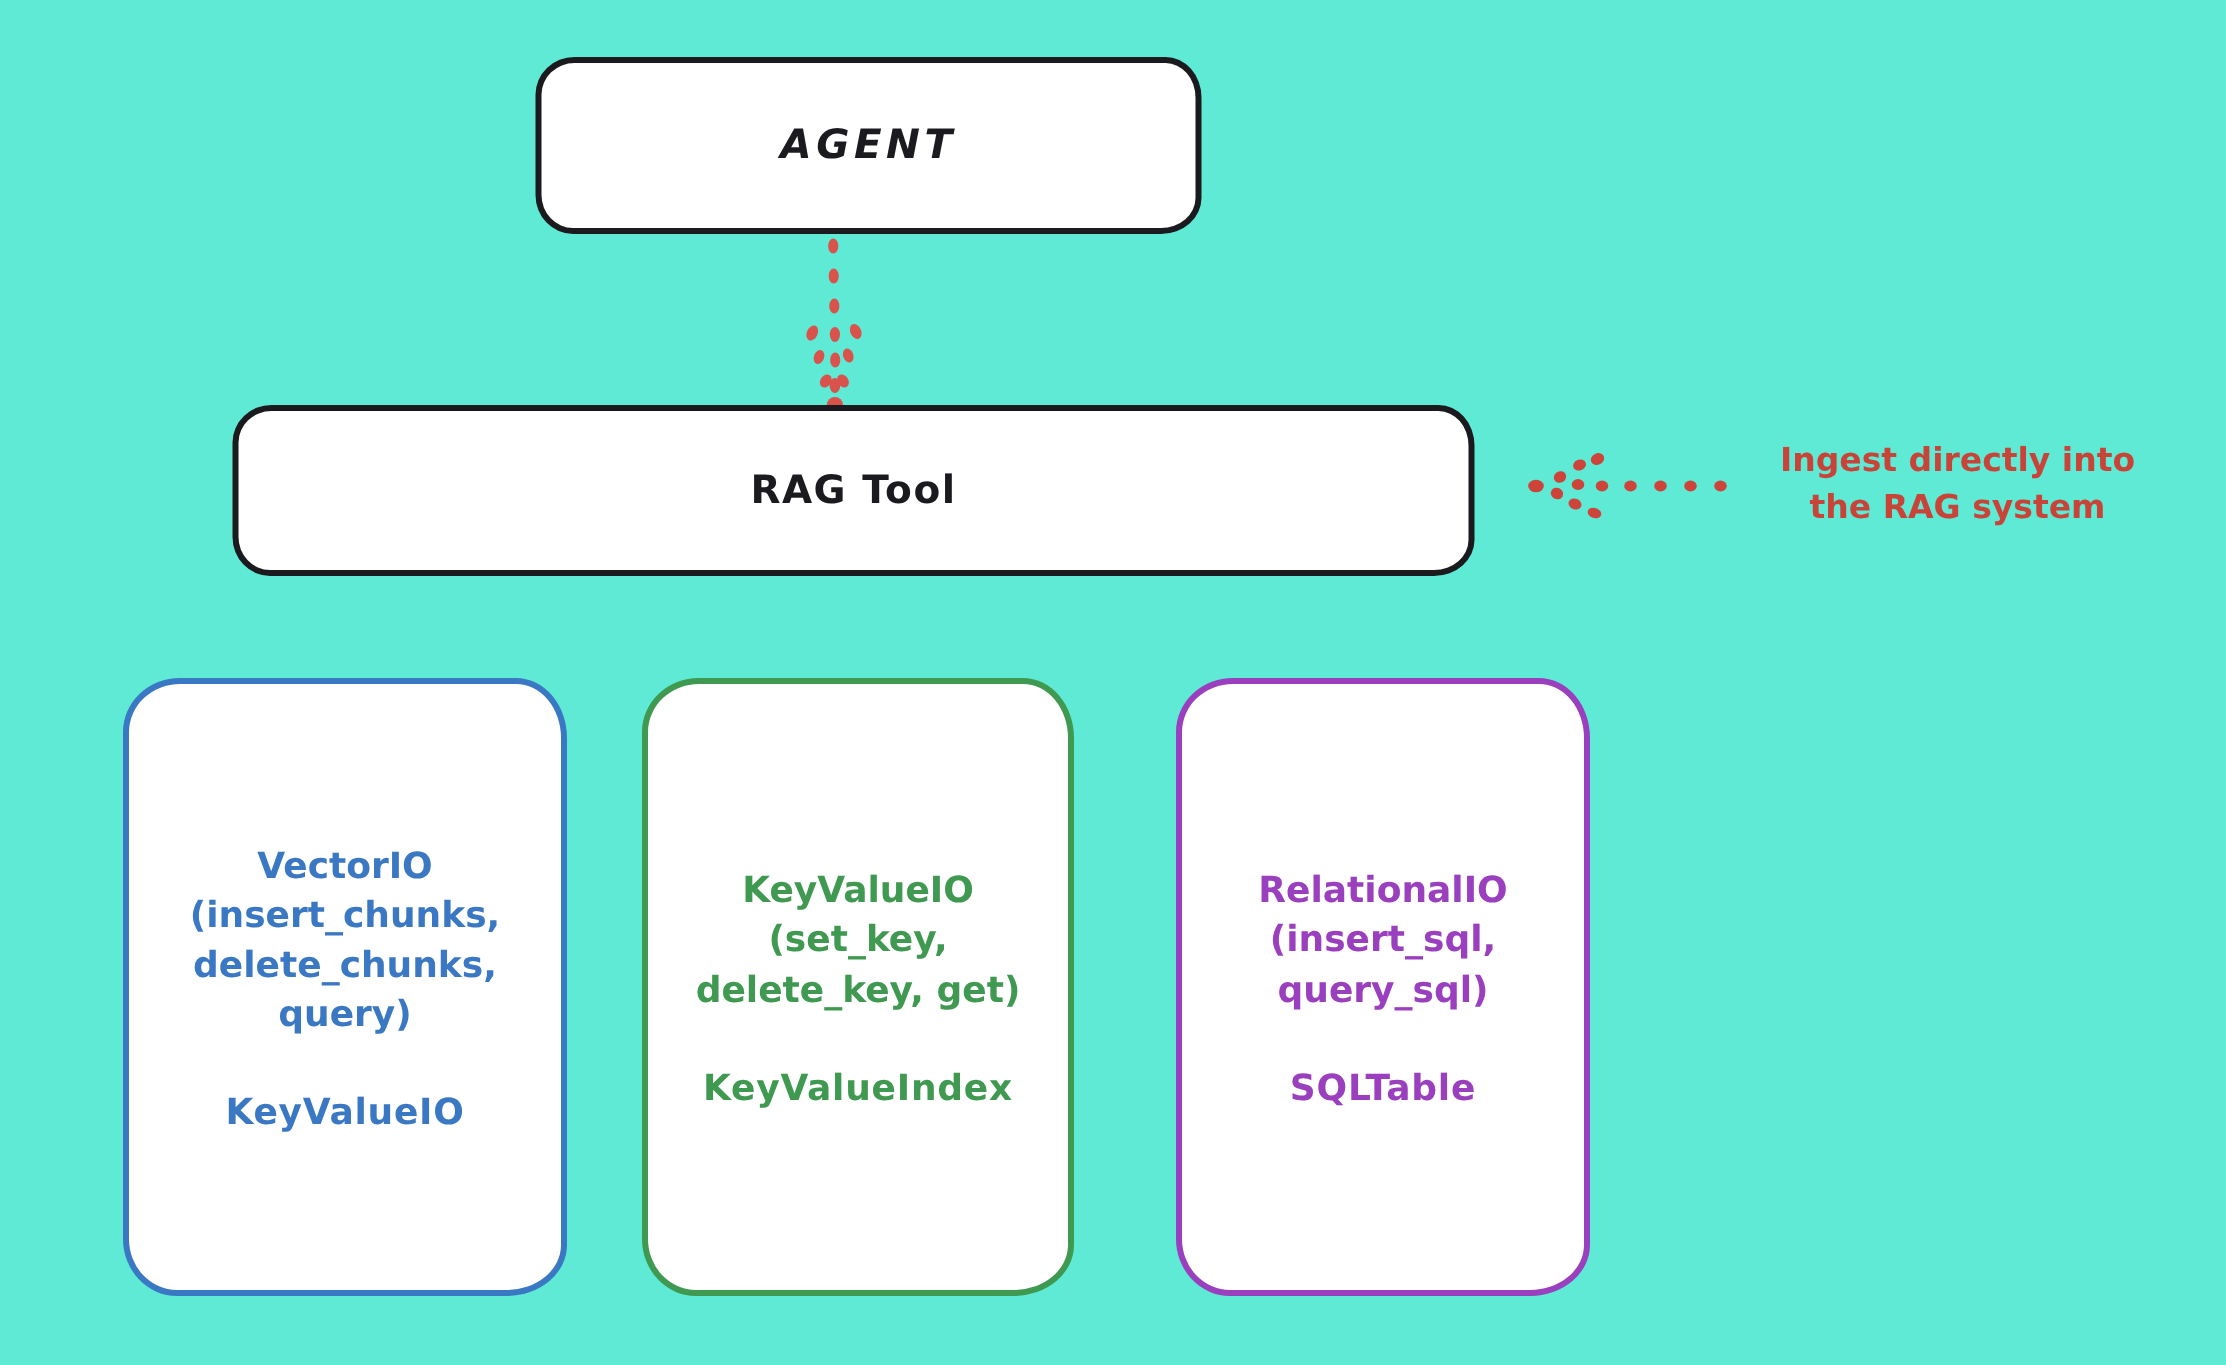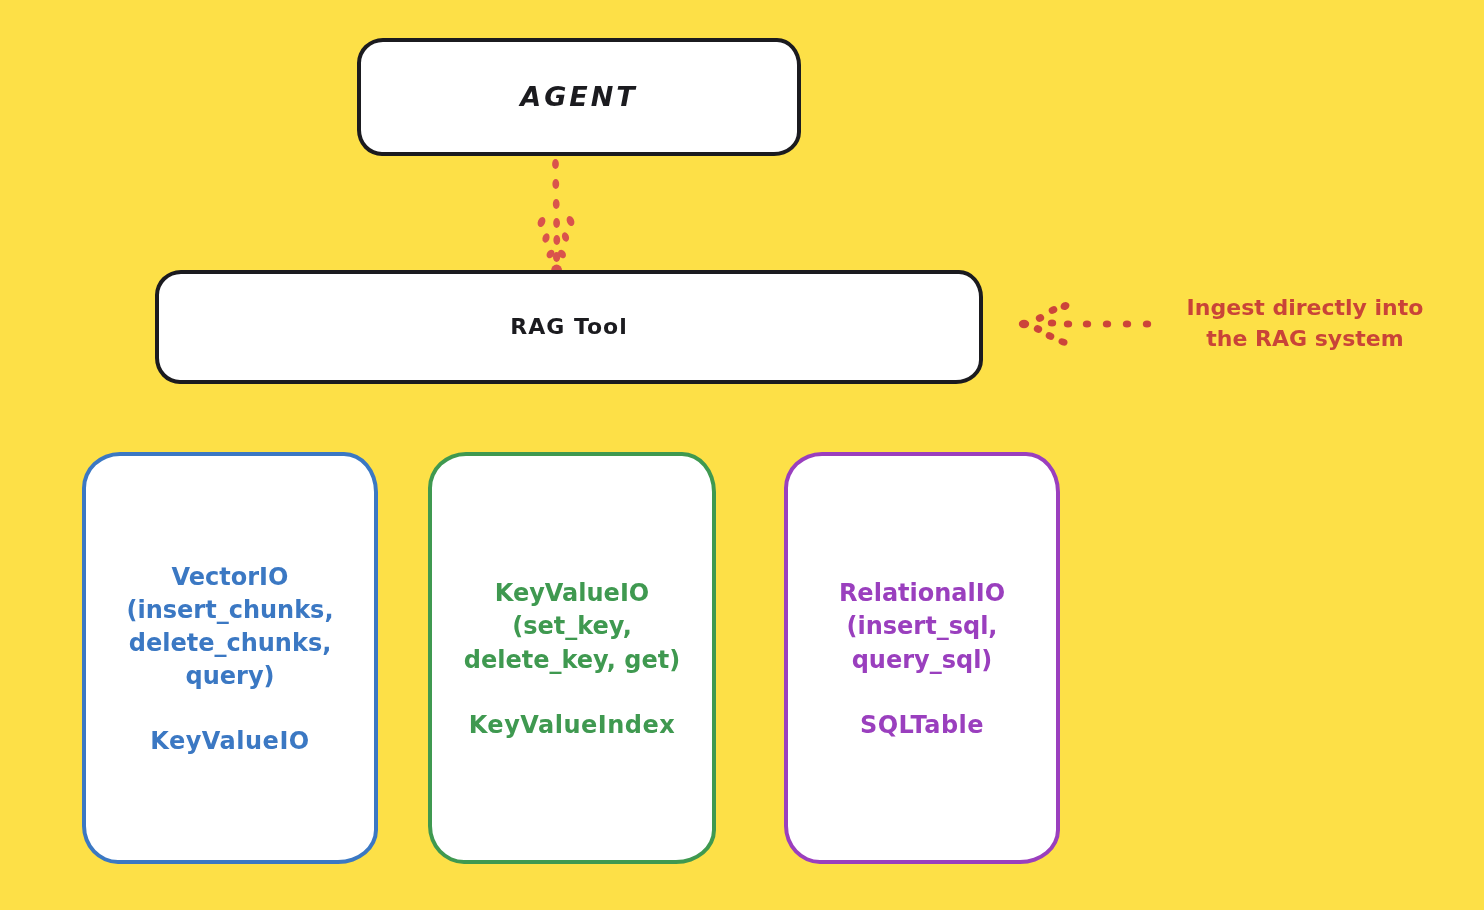--- a/index.html
+++ b/index.html
@@ -7,21 +7,21 @@
     padding: 0;
     background: #ffffff;
   }
   body {
     font-family: "DejaVu Sans", sans-serif;
   }
   #canvas {
     position: relative;
     width: 1484px;
     height: 910px;
-    background: #fde047;
+    background: #5eead4;
     overflow: hidden;
   }
 
   
   .node {
     position: absolute;
     box-sizing: border-box;
     display: flex;
     align-items: center;
     justify-content: center;
@@ -44,21 +44,21 @@
     font-style: italic;
     font-weight: 700;
     letter-spacing: 1.5px;
   }
 
   #agent-box { left: 357px; top: 38px; width: 444px; height: 118px; }
   #agent-box .node-label { font-size: 27px; letter-spacing: 3px; }
 
   #rag-tool-box { left: 155px; top: 270px; width: 828px; height: 114px; }
   #rag-tool-box .node-label {
-    font-size: 22px;
+    font-size: 26px;
     font-style: normal;
     letter-spacing: 1px;
   }
 
   
   .box-store {
     border-width: 4px;
     border-style: solid;
     border-radius: 38px 34px 40px 36px / 36px 40px 34px 38px;
     top: 452px;

